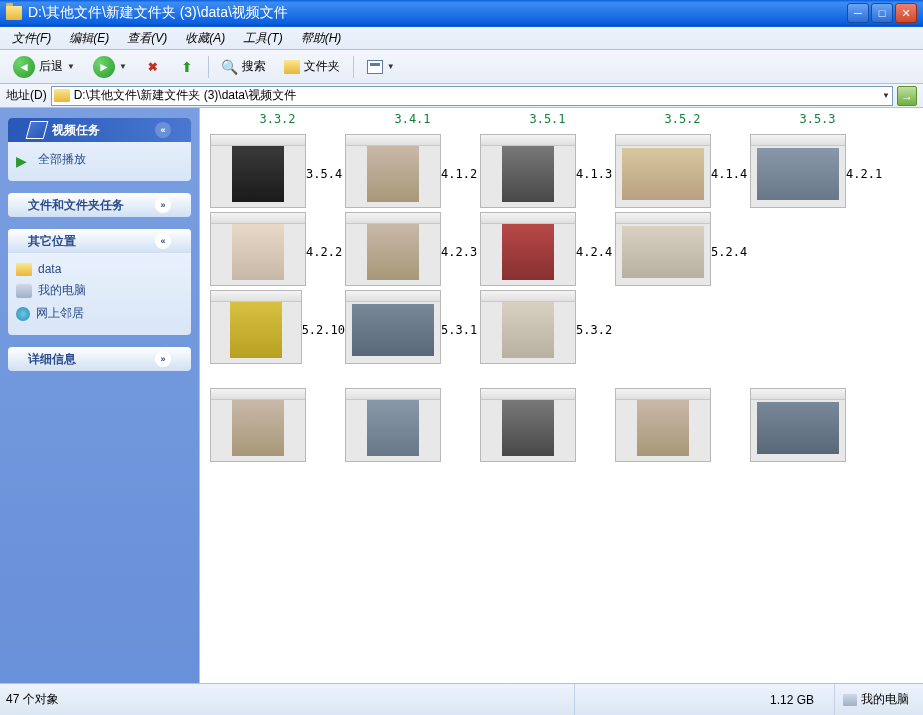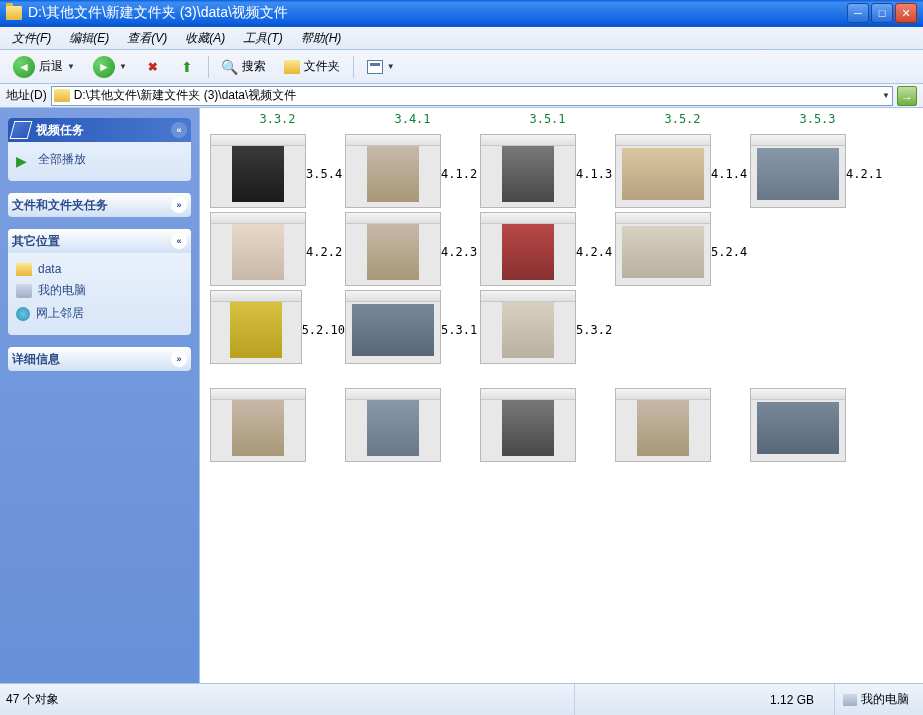--- a/index.html
+++ b/index.html
@@ -38,21 +38,21 @@
 .addressbar .field { flex: 1; height: 20px; border: 1px solid #7a9ac8; background: #fff; display: flex; align-items: center; padding: 0 2px; }
 .addressbar .field .folder-ico2 { width:16px; height:13px; background:linear-gradient(#fce68e,#e8b63a); border-radius:1px; margin-right:4px; flex-shrink:0;}
 .addressbar .go { width:20px; height:20px; background:linear-gradient(#c0e0a0,#70b040); border:1px solid #5a9030; border-radius:2px; display:flex;align-items:center;justify-content:center;color:#fff; cursor:pointer;}
 
 
 .main { flex: 1; display: flex; overflow: hidden; background: #fff; }
 
 
 .sidebar { width: 200px; background: linear-gradient(to bottom, #7a9ee0, #6890d8); border-right: 1px solid #a9c3e8; padding: 10px 8px; overflow:hidden; position:relative;}
 .panel { background: linear-gradient(to bottom, #eef4fc, #d8e6f8); border-radius: 4px; margin-bottom: 12px; overflow: hidden; }
-.panel-hdr { height: 24px; background: linear-gradient(to bottom, #fff, #d0e0f4); display: flex; align-items: center; padding: 0 4px; font-weight: bold; color: #2a4a8a; cursor: pointer; }
+.panel-hdr { height: 24px; background: linear-gradient(to bottom, #fff, #d0e0f4); display: flex; align-items: center; padding: 0 20px; font-weight: bold; color: #2a4a8a; cursor: pointer; }
 .panel-hdr.dark { background: linear-gradient(to right, #2858b8, #4a78d0); color: #fff; }
 .panel-hdr .chev { margin-left: auto; width:16px; height:16px; border-radius:50%; background:#fff; color:#2a4a8a; display:flex;align-items:center;justify-content:center; font-size:9px;}
 .panel-hdr.dark .chev { background:#6a90d8; color:#fff; }
 .panel-hdr .task-ico { width:18px; height:18px; background:linear-gradient(135deg,#4a78d0,#2a58b8); margin-right:6px; transform:skewX(-15deg); border:1px solid #fff;}
 .panel-body { padding: 6px 8px 10px; }
 .panel-item { display: flex; align-items: center; gap: 6px; padding: 3px 0; color: #2a4a8a; cursor: pointer; }
 .pi-ico { width:16px; height:14px; flex-shrink:0; }
 .ico-play { color:#2a9a2a; font-size:14px; }
 .ico-fld { background:linear-gradient(#fce68e,#e8b63a); border-radius:1px; height:13px;}
 .ico-vid { background:linear-gradient(#8ab0e8,#5a80c8); border-radius:1px; height:13px;}

